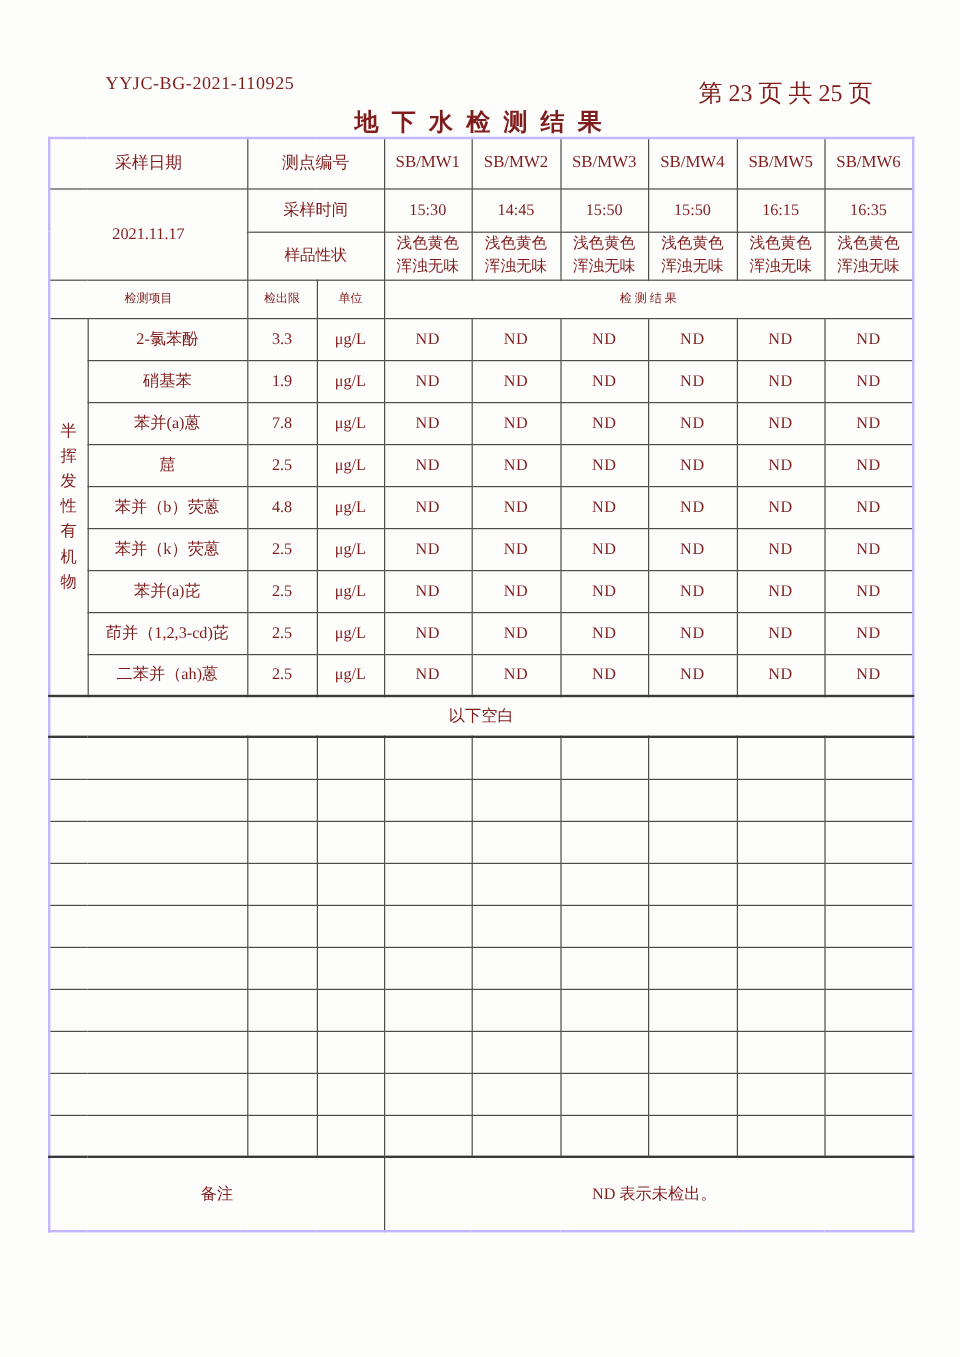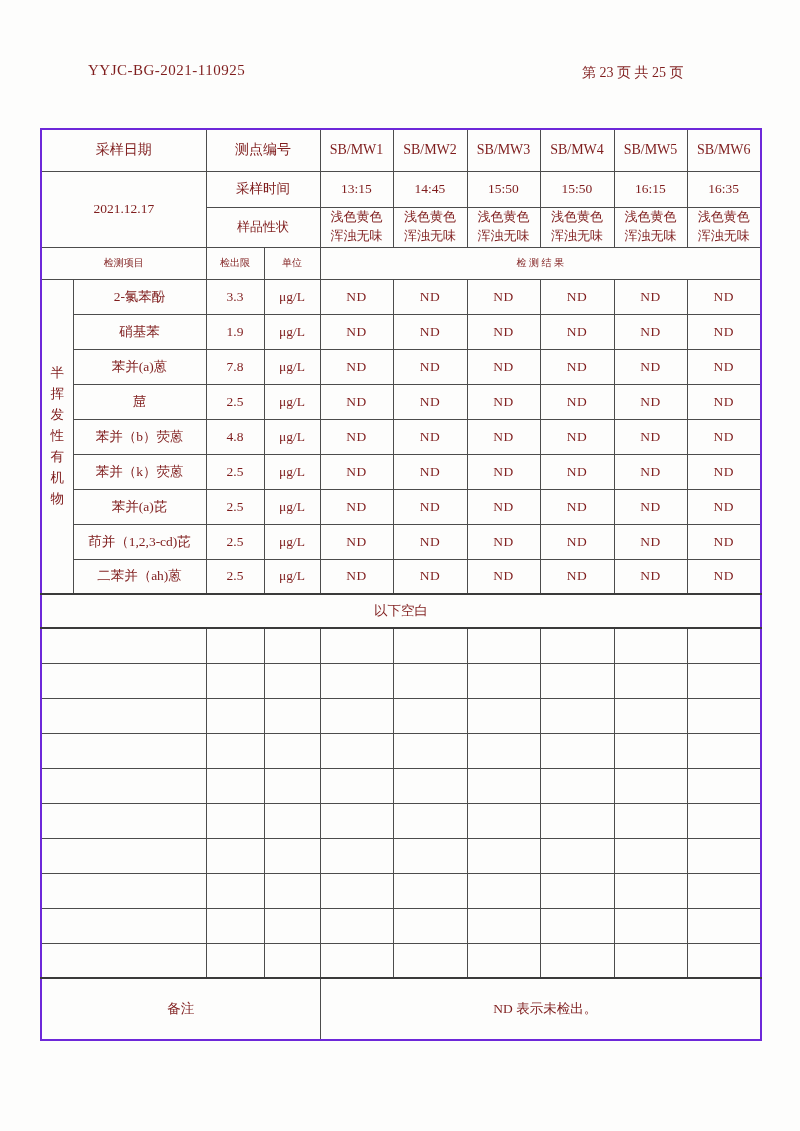--- a/index.html
+++ b/index.html
@@ -12,33 +12,33 @@
     color:#7f1d1d;
     margin:0 auto;
     overflow:hidden;
   }
   .report-no {
     position:absolute; left:88px; top:62px;
     font-size:15px; letter-spacing:0.5px;
   }
   .page-info {
     position:absolute; left:582px; top:64px;
-    font-size:14px;
+    font-size:20px;
   }
   .doc-title {
     position:absolute; left:0; right:0; top:88px;
     text-align:center;
     font-size:20px; font-weight:bold; letter-spacing:3px;
   }
   table.results {
-    position:absolute; left:40px; top:128px;
+    position:absolute; left:40px; top:114px;
     width:720px;
     border-collapse:collapse;
     table-layout:fixed;
-    border:2px solid #6d28d9;
+    border:2px solid #c4b5fd;
     padding-left:22px;
   }
   table.results td {
     border:1px solid #4c4c4c;
     text-align:center;
     vertical-align:middle;
     font-size:13.5px;
     padding:0;
     overflow:hidden;
   }
@@ -63,20 +63,21 @@
   }
   .nd { font-size:13px; letter-spacing:0.5px; }
 </style>
 </head>
 <body>
 
 <div class="page">
 
   <div class="report-no">YYJC-BG-2021-110925</div>
   <div class="page-info">第 23 页 共 25 页</div>
+  <div class="doc-title">地 下 水 检 测 结 果</div>
 
   <table class="results">
     <colgroup>
       <col style="width:32px">
         <col style="width:133px">
         <col style="width:58px">
         <col style="width:56px">
       <col style="width:73px">
         <col style="width:74px">
         <col style="width:73px">
@@ -90,23 +91,23 @@
         <td colspan="2">采样日期</td>
         <td colspan="2">测点编号</td>
       <td>SB/MW1</td>
           <td>SB/MW2</td>
           <td>SB/MW3</td>
           <td>SB/MW4</td>
           <td>SB/MW5</td>
           <td>SB/MW6</td>
         </tr>
       <tr class="r-times">
-        <td colspan="2" rowspan="2">2021.12.17</td>
+        <td colspan="2" rowspan="2">2021.11.17</td>
         <td colspan="2">采样时间</td>
-      <td>13:15</td>
+      <td>15:30</td>
           <td>14:45</td>
           <td>15:50</td>
           <td>15:50</td>
           <td>16:15</td>
           <td>16:35</td>
         </tr>
       <tr class="r-props">
         <td colspan="2">样品性状</td>
       <td class="pre">浅色黄色
 浑浊无味</td>

